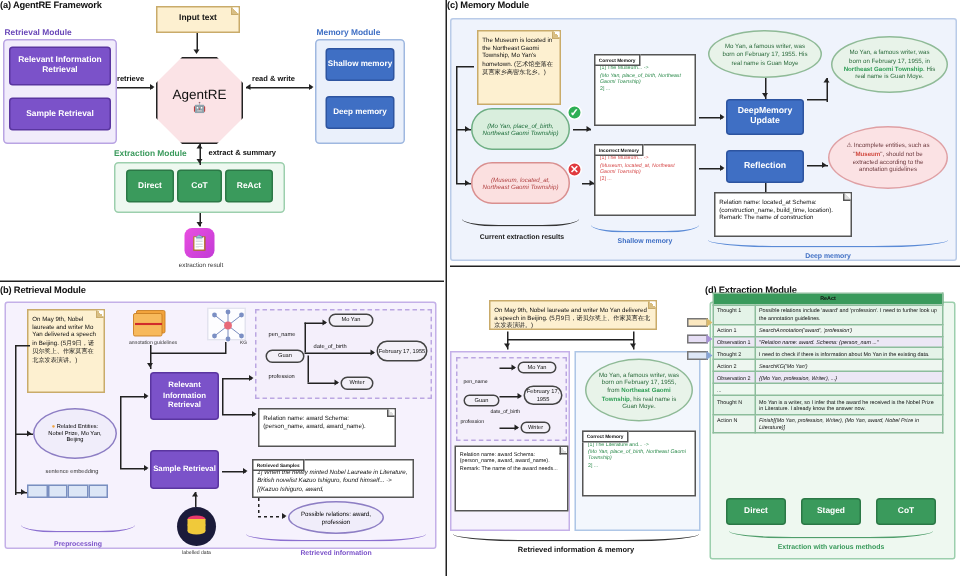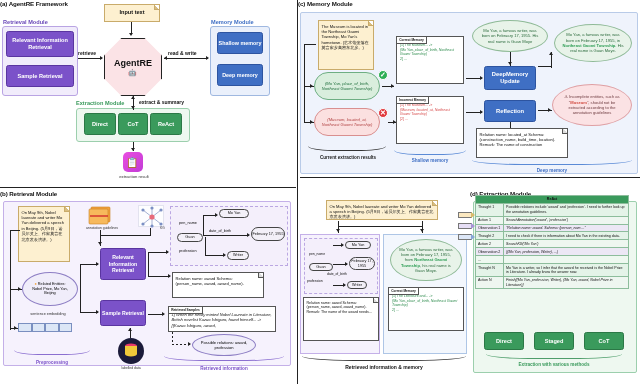--- a/index.html
+++ b/index.html
@@ -97,21 +97,21 @@
     position: absolute; background: #3f6fc4; border: 0.8px solid #2d54a0;
     border-radius: 2.5px; color: #fff; font-weight: bold; font-size: 5.4px;
     display: flex; align-items: center; justify-content: center; text-align: center; line-height: 1.2;
   }
   #agentre-oct {
     position: absolute; left: 104px; top: 38px; width: 58px; height: 58px;
     background: #fbe3e6; border: 1px solid #222;
     clip-path: polygon(30% 0,70% 0,100% 30%,100% 70%,70% 100%,30% 100%,0 70%,0 30%);
     display: flex; flex-direction: column; align-items: center; justify-content: center;
   }
-  #agentre-txt { font-size: 9px; font-weight: bold; color: #111; }
+  #agentre-txt { font-size: 9px; font-weight: normal; color: #111; }
   #agentre-ico { font-size: 7px; line-height: 1; margin-top: 1px; }
   #input-note { left: 104px; top: 4px; width: 56px; height: 18px;
     display: flex; align-items: center; justify-content: center;
     font-size: 5.6px; font-weight: bold; text-align: center; }
   #extres-ico {
     position: absolute; left: 123px; top: 152px; width: 20px; height: 20px;
     background: linear-gradient(135deg,#e94ee0,#c23bd6); border-radius: 5px;
     display: flex; align-items: center; justify-content: center; font-size: 10px;
   }
 

